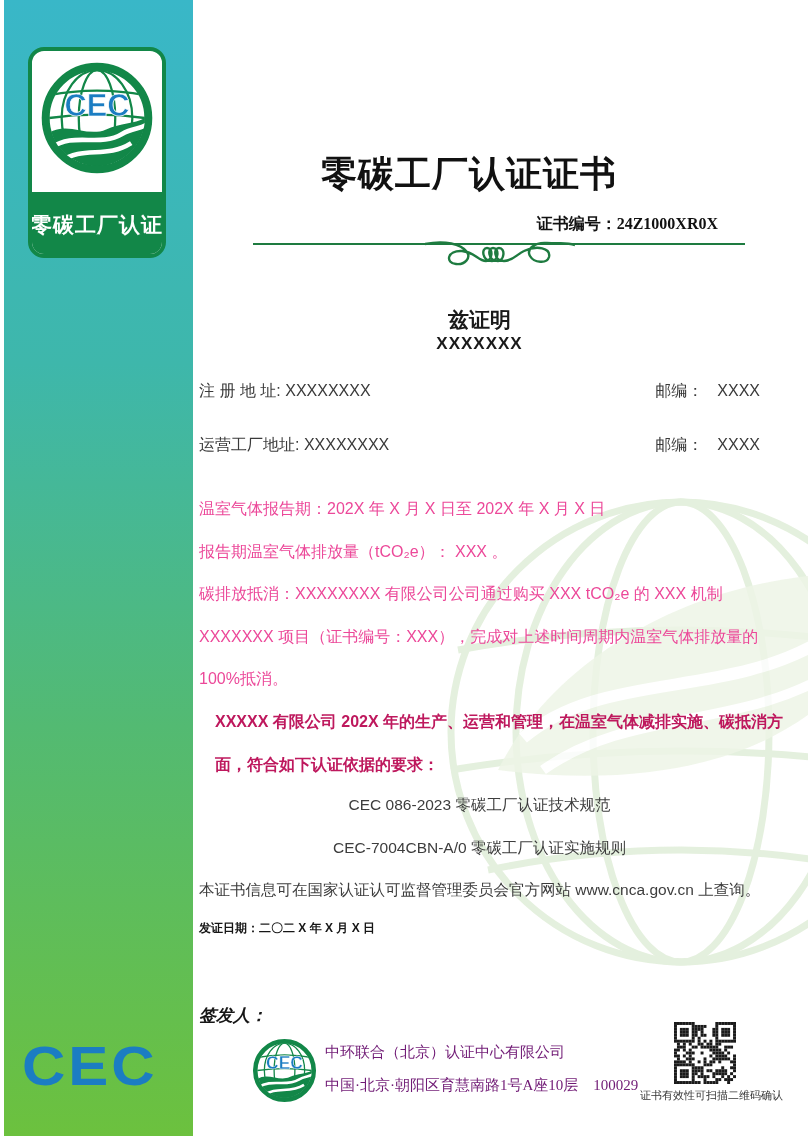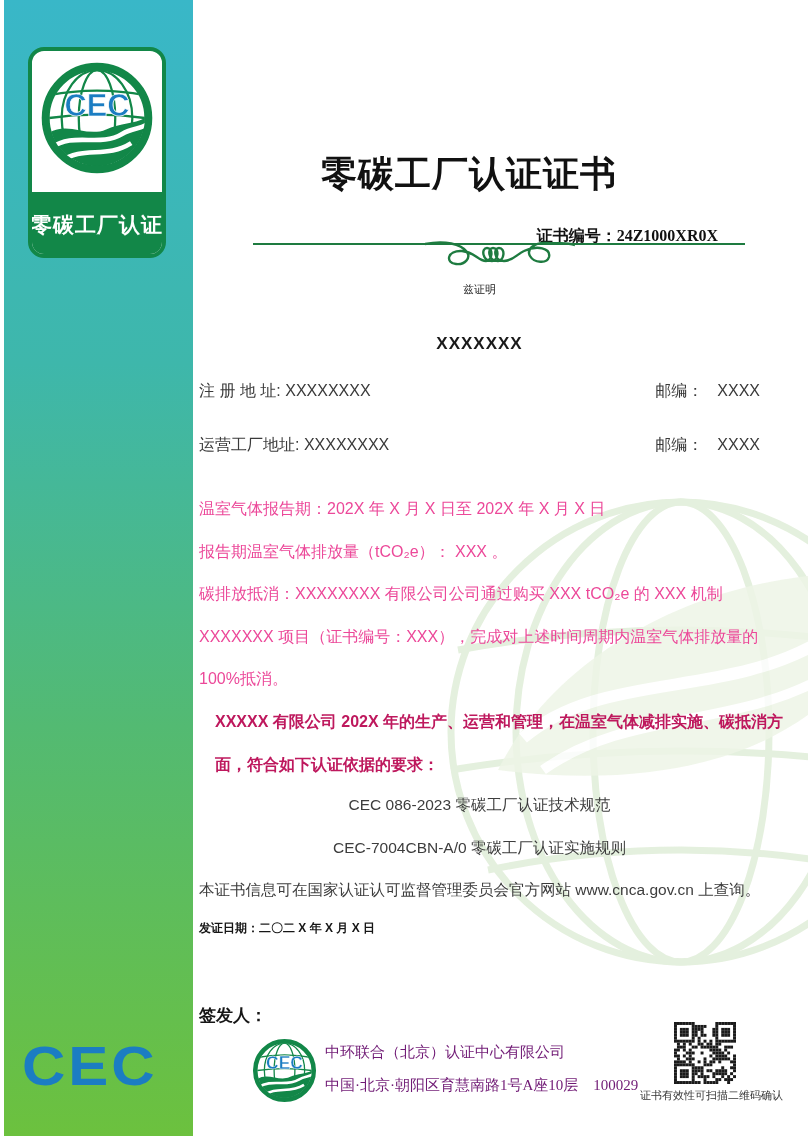--- a/index.html
+++ b/index.html
@@ -32,41 +32,41 @@
   
   .watermark{ position:absolute; left:210px; top:470px; width:580px; height:530px; z-index:0; pointer-events:none;}
   
   .content{ position:absolute; left:193px; top:0; right:0; bottom:0; z-index:1; }
   .title{
     position:absolute; left:0; width:552px; top:150px; text-align:center;
     font-size:36px; font-weight:bold; color:#111; letter-spacing:1px;
   }
   .cert-no{
     position:absolute; right:90px; top:214px; font-family:"Liberation Serif","DejaVu Serif",serif;
-    font-weight:bold; font-size:16px; color:#111;margin-top:12px;
+    font-weight:bold; font-size:16px; color:#111;
   }
   .divider-line{ position:absolute; left:60px; width:492px; top:243px; height:2px; background:#1e7b40; }
   .flourish{ position:absolute; left:232px; top:238px; width:150px; height:32px; }
   .center-col{ position:absolute; left:6px; width:561px; text-align:center; color:#1a1a1a; }
-  .hereby{ top:282px; font-size:11px; font-weight:normal; }
+  .hereby{ top:306px; font-size:21px; font-weight:bold; }
   .company{ top:334px; font-size:17px; font-weight:bold; letter-spacing:1px; }
   .addr-row{
     position:absolute; left:6px; width:561px; display:flex; justify-content:space-between;
     font-size:16px; color:#3a3a3a;
   }
   .addr-row .postal b{ font-weight:normal; margin-left:14px; }
   .row1{ top:381px; } .row2{ top:435px; }
   .para{ position:absolute; left:6px; width:561px; top:488px; color:#ec4899; font-size:16px; }
   .para div{ line-height:42.5px; white-space:nowrap; }
   .statement{ position:absolute; left:22px; width:561px; top:701px; color:#be185d; font-size:16px; font-weight:bold; }
   .statement div{ line-height:42.5px; white-space:nowrap; }
   .centered-block{ position:absolute; left:6px; width:561px; top:784px; text-align:center; color:#3d3d3d; font-size:15.5px; }
   .centered-block div{ line-height:42.5px; white-space:nowrap; }
   .issue-date{ position:absolute; left:6px; top:920px; font-size:12px; font-weight:bold; color:#161616; }
-  .signer{ position:absolute; left:6px; top:1004px; font-size:17px; font-weight:bold; color:#161616; }
+  .signer{ position:absolute; left:6px; top:1004px; font-size:17px; font-weight:bold; color:#161616;font-style:italic; }
   .org-logo{ position:absolute; left:59px; top:1038px; width:65px; height:65px; }
   .org-text{
     position:absolute; left:132px; top:1036px; font-family:"Liberation Serif","DejaVu Serif",serif;
     font-size:15px; color:#701a75;
   }
   .org-text div{ line-height:33px; white-space:nowrap; }
   .qr-block{ position:absolute; left:447px; top:1022px; width:130px; text-align:center; }
   .qr-block svg{ display:block; margin:0 auto; }
   .qr-caption{
     margin-top:4px; font-family:"Liberation Serif","DejaVu Serif",serif;

